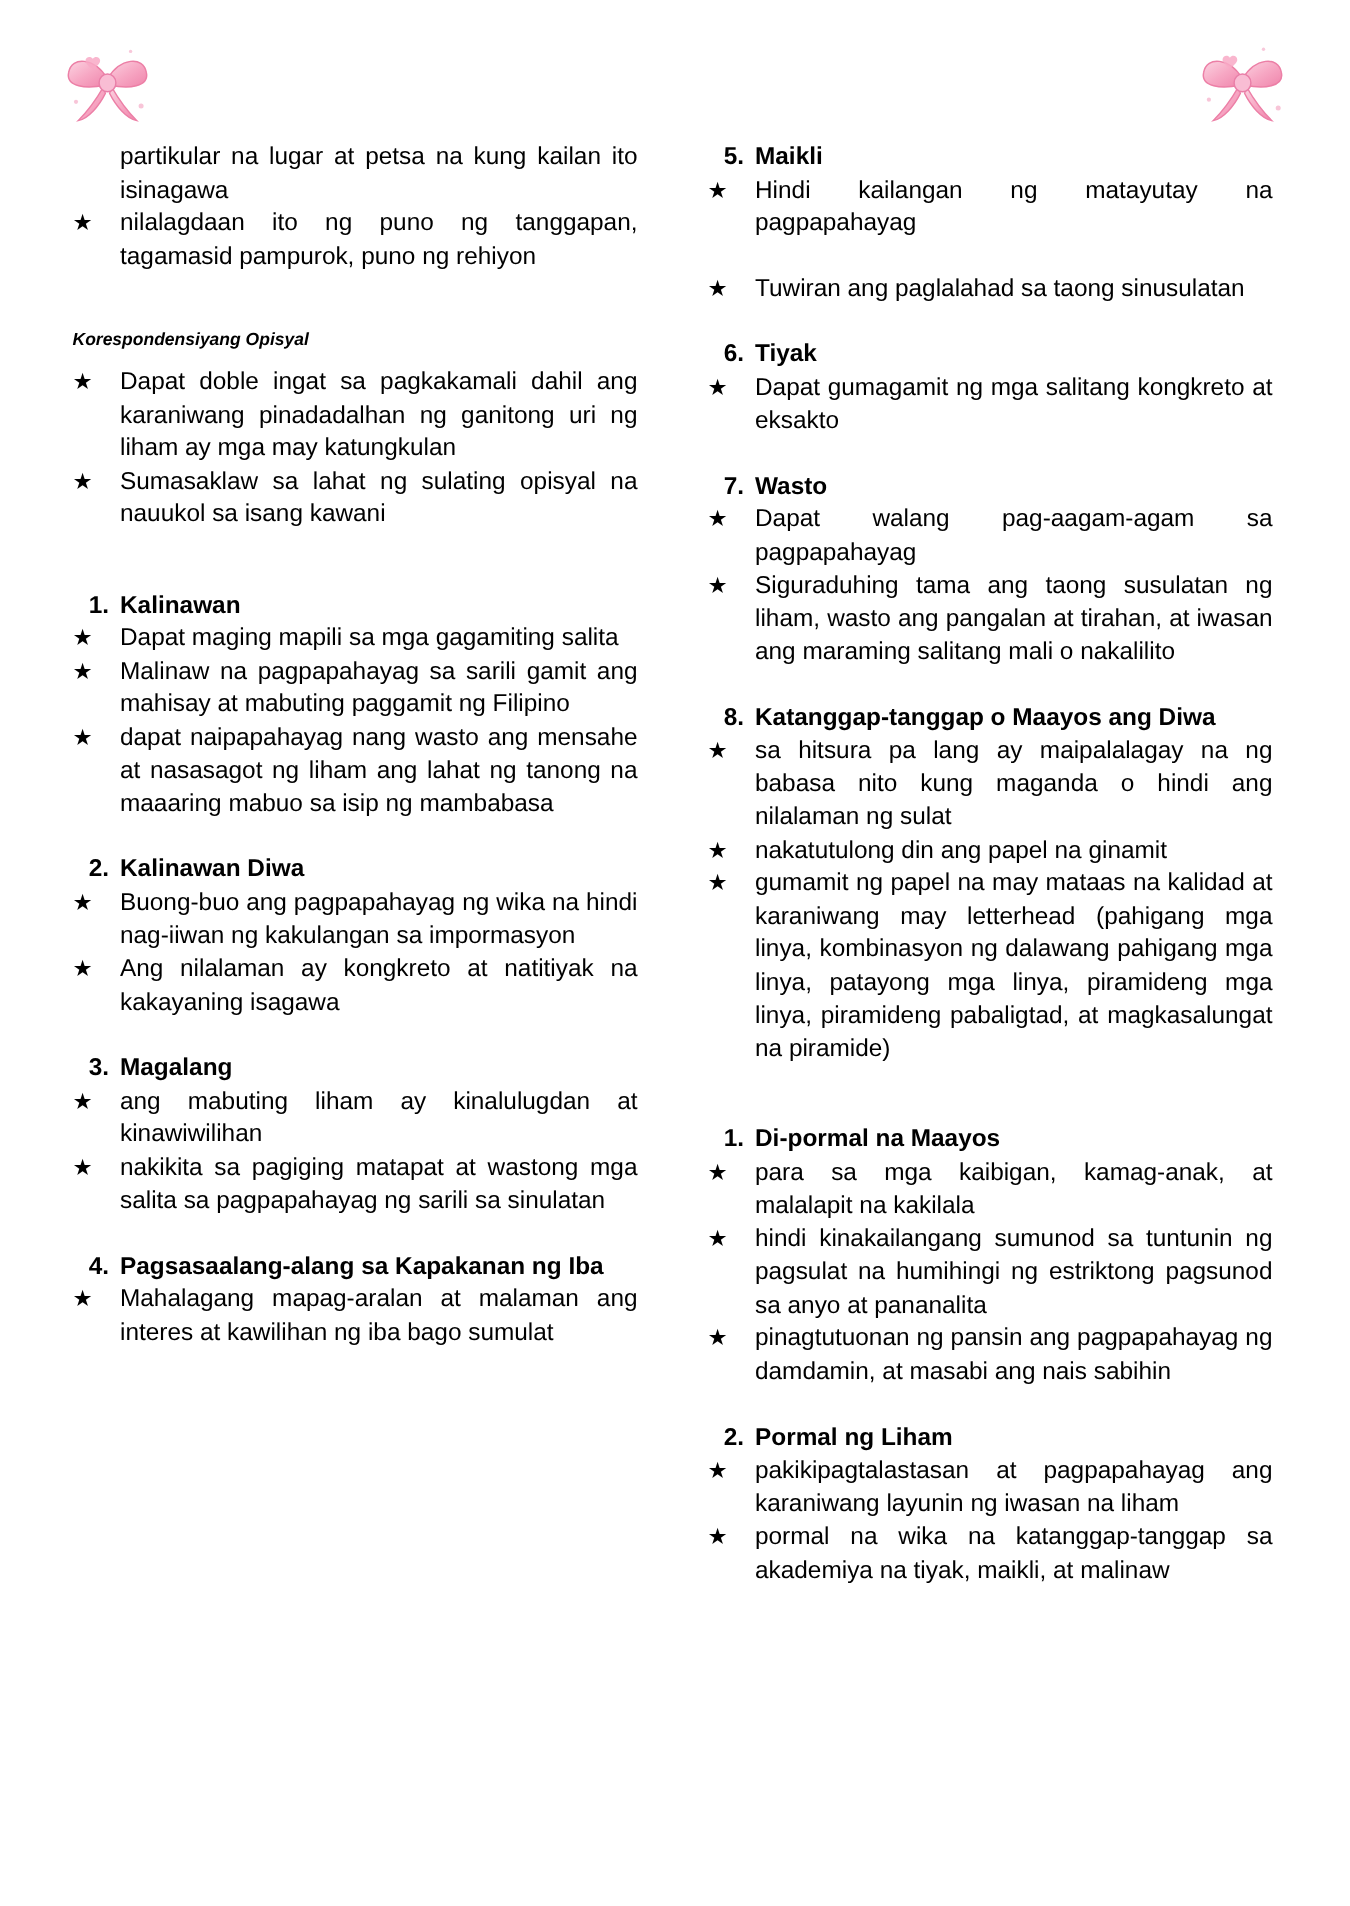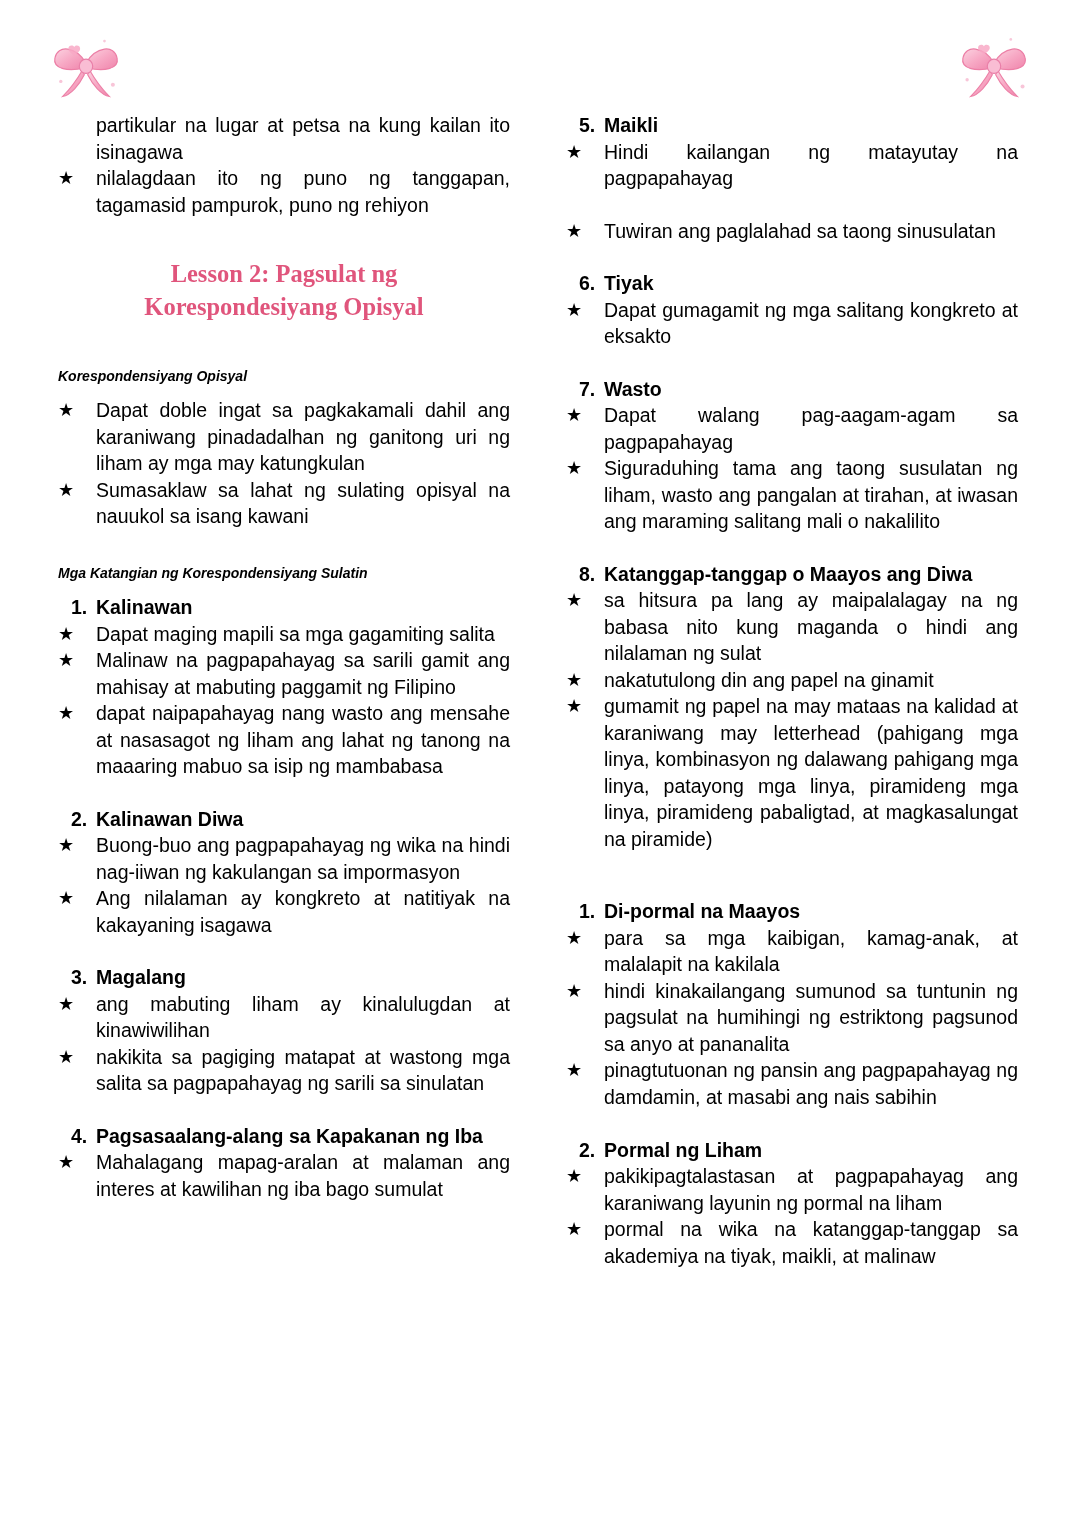--- a/index.html
+++ b/index.html
@@ -175,40 +175,38 @@
         <div class="star-item">
           <span class="star"></span>
           <span class="star-text">partikular na lugar at petsa na kung kailan ito isinagawa</span>
         </div>
         <div class="star-item">
           <span class="star">★</span>
           <span class="star-text">nilalagdaan ito ng puno ng tanggapan, tagamasid pampurok, puno ng rehiyon</span>
         </div>
       </div>
 
-      <div class="lesson-title">Lesson 2: Pagsulat ng Korespondesiyang Opisyal</div>
 
       <div class="gap-xl"></div>
 
       <div class="sec-head">Korespondensiyang Opisyal</div>
       <div class="gap-sm"></div>
       <div class="block">
         <div class="star-item">
           <span class="star">★</span>
           <span class="star-text">Dapat doble ingat sa pagkakamali dahil ang karaniwang pinadadalhan ng ganitong uri ng liham ay mga may katungkulan</span>
         </div>
         <div class="star-item">
           <span class="star">★</span>
           <span class="star-text">Sumasaklaw sa lahat ng sulating opisyal na nauukol sa isang kawani</span>
         </div>
       </div>
 
       <div class="gap-lg"></div>
 
-      <div class="sec-head">Mga Katangian ng Korespondensiyang Sulatin</div>
       <div class="gap-sm"></div>
 
       <div class="block">
         <div class="num-item">
           <span class="num">1.</span>
           <span class="num-text">Kalinawan</span>
         </div>
         <div class="star-item">
           <span class="star">★</span>
           <span class="star-text">Dapat maging mapili sa mga gagamiting salita</span>
@@ -366,21 +364,21 @@
 
       <div class="gap-md"></div>
 
       <div class="block">
         <div class="num-item">
           <span class="num">2.</span>
           <span class="num-text">Pormal ng Liham</span>
         </div>
         <div class="star-item">
           <span class="star">★</span>
-          <span class="star-text">pakikipagtalastasan at pagpapahayag ang karaniwang layunin ng pormal na liham</span>
+          <span class="star-text">pakikipagtalastasan at pagpapahayag ang karaniwang layunin ng iwasan na liham</span>
         </div>
         <div class="star-item">
           <span class="star">★</span>
           <span class="star-text">pormal na wika na katanggap-tanggap sa akademiya na tiyak, maikli, at malinaw</span>
         </div>
       </div>
 
     </div>
 
   </div>

